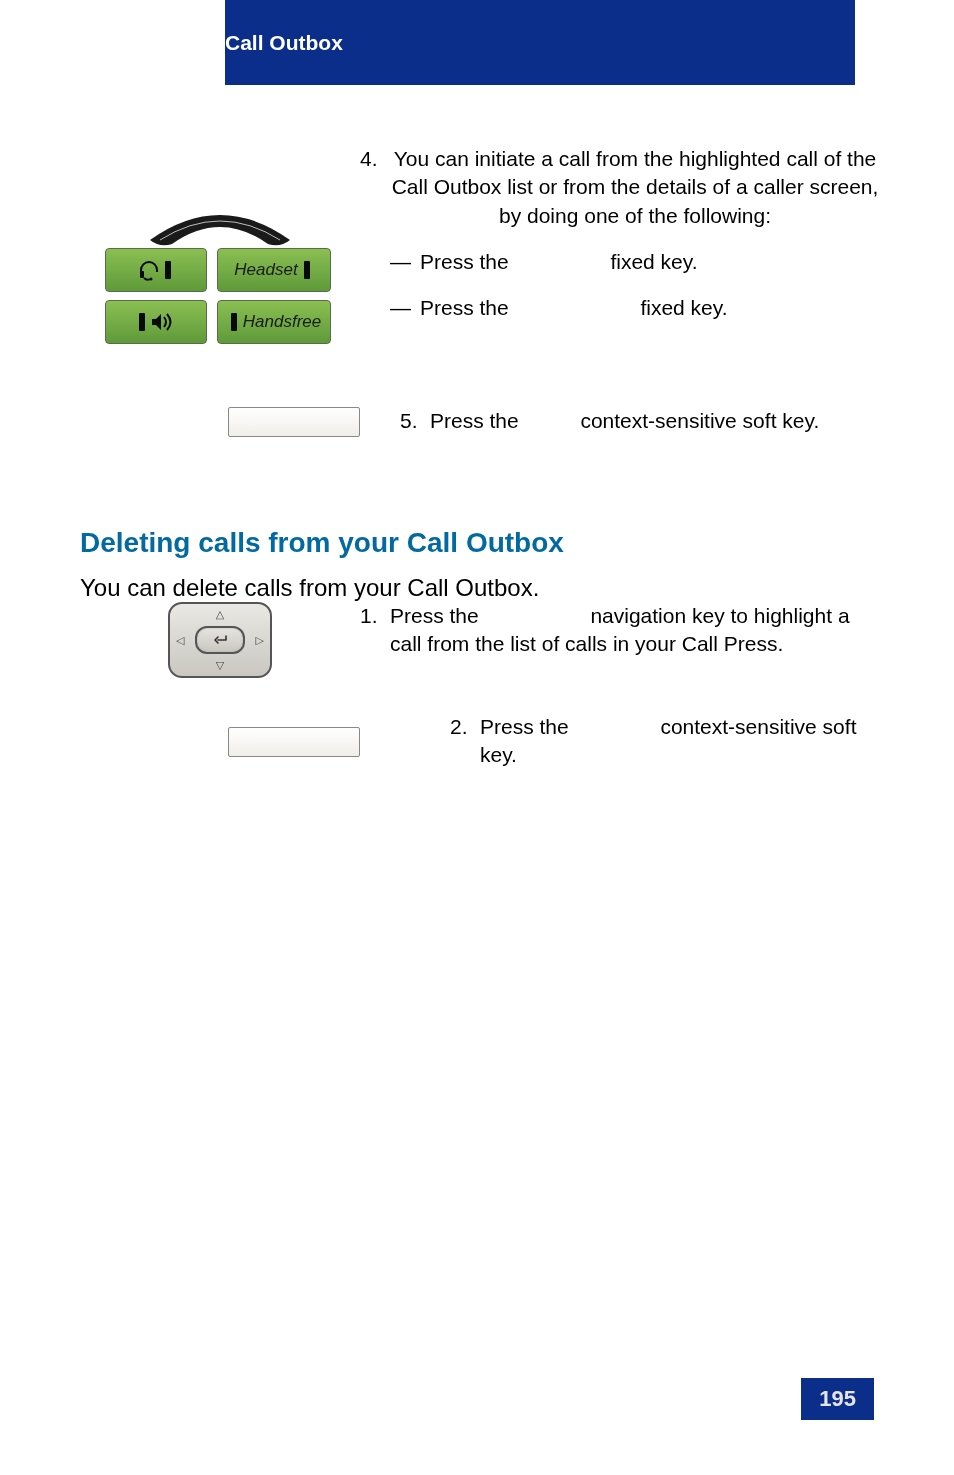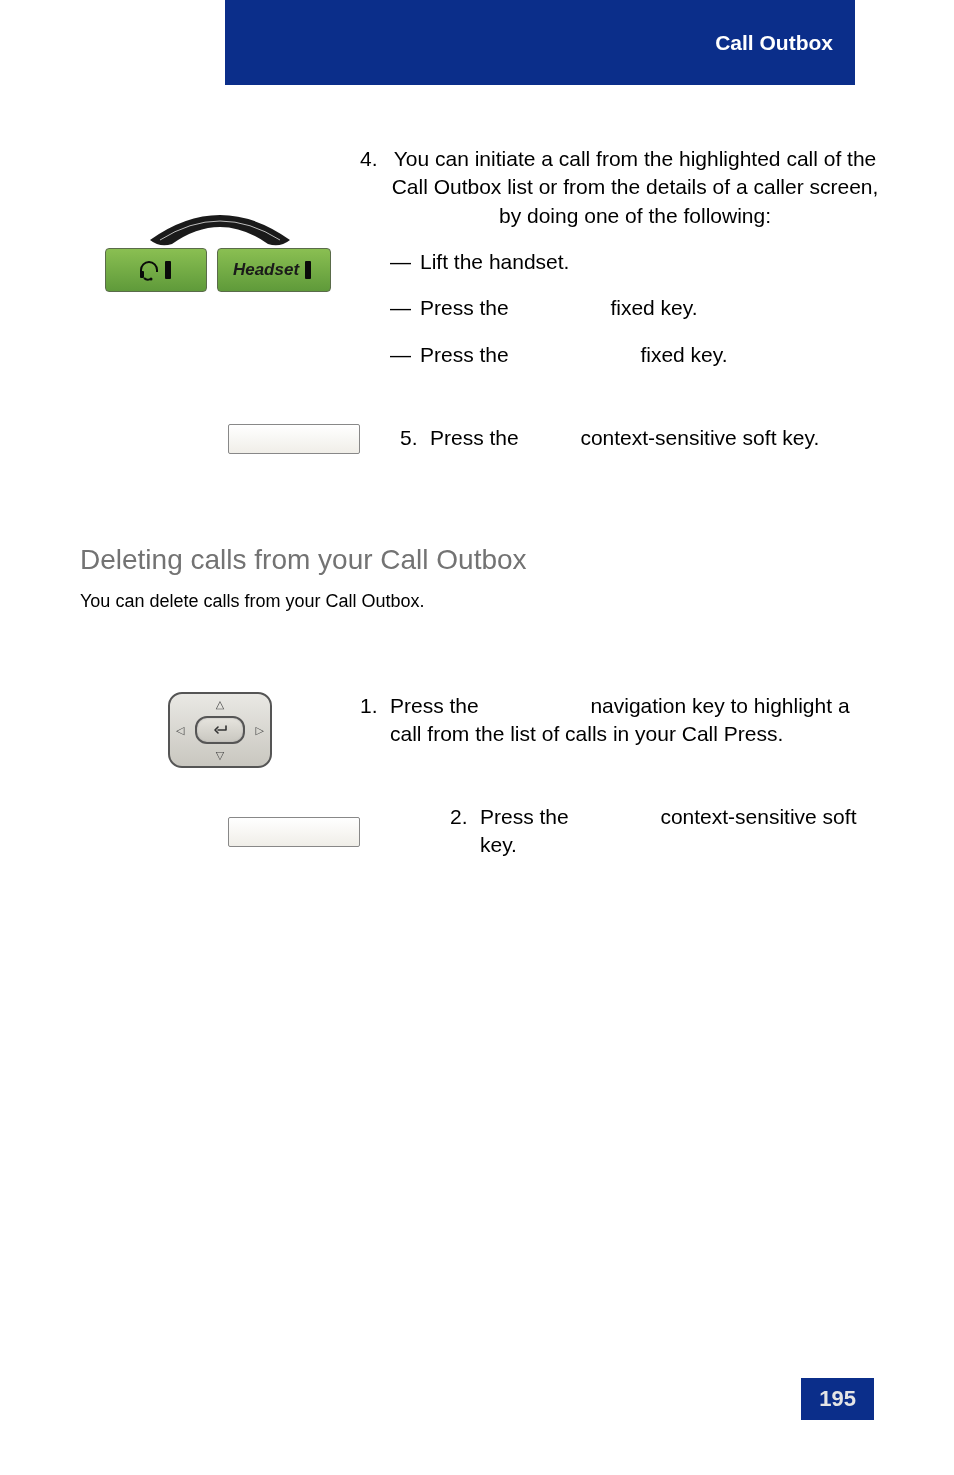--- a/index.html
+++ b/index.html
@@ -18,21 +18,21 @@
   }
   .blue-bar {
     position: absolute;
     top: 0;
     left: 225px;
     width: 630px;
     height: 85px;
     background: #0b2e8a;
     display: flex;
     align-items: center;
-    justify-content: flex-end;
+    justify-content: flex-start;
     padding-right: 22px;
     box-sizing: border-box;
   }
   .blue-bar-text {
     color: #fff;
     font-weight: bold;
     font-size: 21px;
   }
   .page-number-box {
     position: absolute;
@@ -80,30 +80,29 @@
     width: 30px;
   }
   .softkey-rect {
     width: 130px;
     height: 28px;
     border: 1px solid #888;
     background: linear-gradient(#fff, #f0eee8);
     border-radius: 2px;
   }
   .section-heading {
-    color: #737373;
-    font-weight: normal;
+    color: #0369a1;
+    font-weight: bold;
     font-size: 28px;
     margin-top: 90px;
     margin-bottom: 15px;
     font-family: "Trebuchet MS", Arial, sans-serif;
   }
   .section-sub {
-    font-size: 18px;
-    margin-bottom: 80px;
+    font-size: 24px;
   }
   
   .handset-group {
     width: 230px;
   }
   .handset {
     width: 160px;
     height: 40px;
     margin: 0 auto 8px auto;
     position: relative;
@@ -121,21 +120,21 @@
     display: flex;
     align-items: center;
     justify-content: center;
     background: linear-gradient(#8abf52, #5f9a3a);
     color: #1a1a1a;
     font-size: 17px;
     font-style: italic;
     font-family: Arial, sans-serif;
   }
   .key-btn.small { width: 100px; }
-  .key-btn.large { width: 112px; font-style: italic; font-weight: bold; }
+  .key-btn.large { width: 112px; font-style: italic; font-weight: normal; }
   .key-btn .blk { width: 6px; height: 18px; background: #0a0a0a; border-radius: 1px; margin: 0 4px; }
   .nav-pad {
     width: 100px;
     height: 72px;
     border: 2px solid #555;
     border-radius: 14px;
     background: linear-gradient(#e9e8e4, #c9c7c0);
     position: relative;
     display: flex;
     align-items: center;
@@ -190,29 +189,40 @@
                   <path d="M7 20 q3 3 6 1" stroke="#0a0a0a" stroke-width="2" fill="none"></path>
                   <circle cx="14" cy="21" r="1.5" fill="#0a0a0a"></circle>
                 </svg>
               <span class="blk"></span>
             </div>
             <div class="key-btn large">
               <span>Headset</span>
               <span class="blk" style="margin-left:6px;"></span>
             </div>
           </div>
+          <div class="key-row">
+            <div class="key-btn small">
+              <span class="blk"></span>
+              <svg width="28" height="22" viewBox="0 0 28 22">
+                  <path d="M3 8 h4 l5 -5 v16 l-5 -5 h-4 z" fill="#0a0a0a"></path>
+                  <path d="M15 6 q4 5 0 10" stroke="#0a0a0a" stroke-width="2" fill="none"></path>
+                  <path d="M18 3 q7 8 0 16" stroke="#0a0a0a" stroke-width="2" fill="none"></path>
+                </svg>
+            </div>
+            <div class="key-btn large">
+              <span class="blk" style="margin-right:6px;"></span>
+              <span>Handsfree</span>
+            </div>
+          </div>
         </div>
       </div>
       <div class="text-cell">
         <div style="display:flex;">
           <span class="ol-num">4.</span>
           <span style="flex:1;text-align:center;">You can initiate a call from the highlighted call of the Call Outbox list or from the details of a caller screen, by doing one of the following:</span>
-        </div>
-        <div class="sub-item">
-          <span class="dash">—</span><span>Lift the handset.</span>
         </div>
         <div class="sub-item">
           <span class="dash">—</span><span>Press the </span><span style="display:inline-block;width:90px;"></span><span> fixed key.</span>
         </div>
         <div class="sub-item">
           <span class="dash">—</span><span>Press the </span><span style="display:inline-block;width:120px;"></span><span> fixed key.</span>
         </div>
       </div>
     </div>
 

